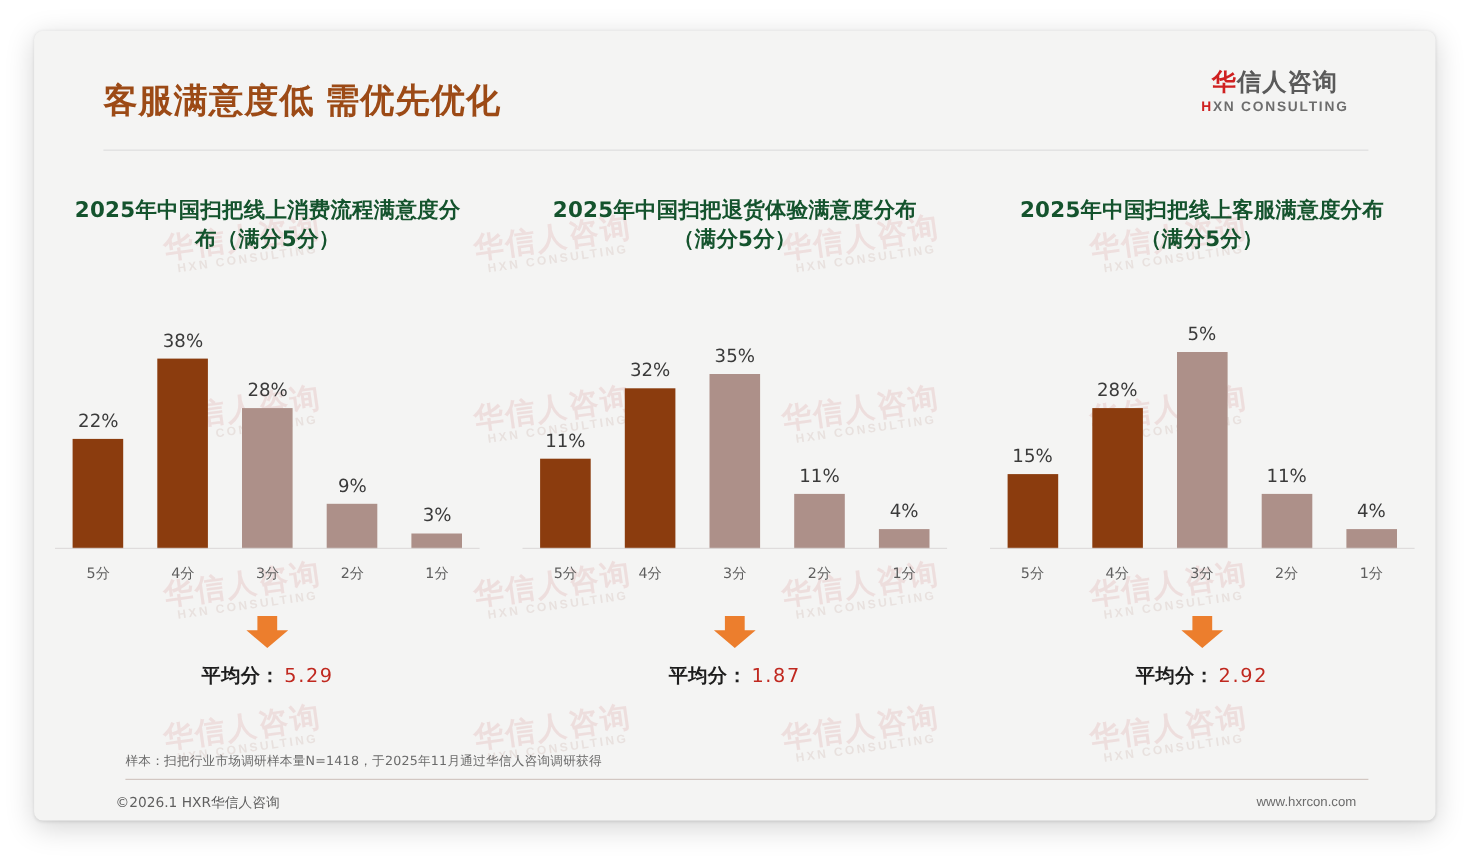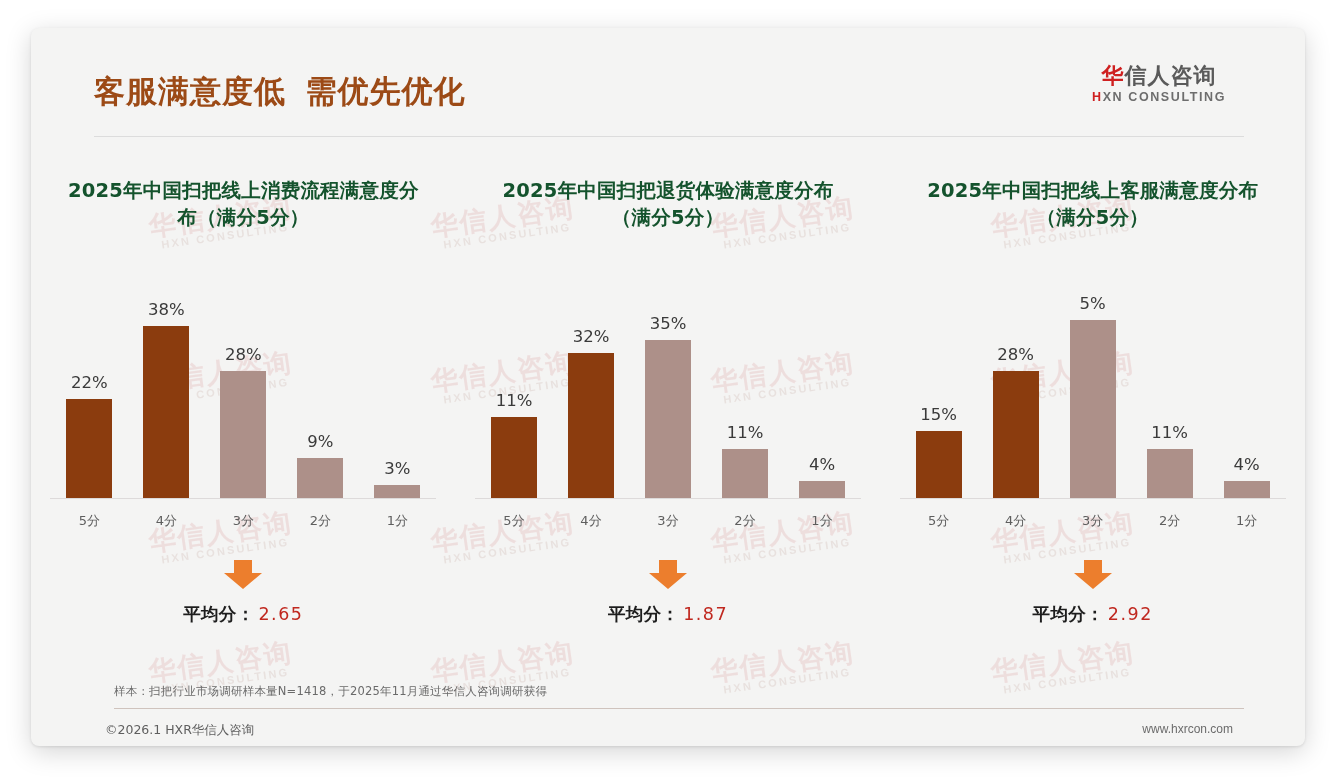--- a/index.html
+++ b/index.html
@@ -66,21 +66,21 @@
     position: absolute;
     left: 0; top: 0;
     width: 1274px;
     height: 108px;
     z-index: 3;
   }
   #page-title {
     position: absolute;
     left: 63px;
     top: 43px;
-    font-family: Liberation Mono, monospace;
+    font-family: Liberation Sans, sans-serif;
     font-size: 31px;
     font-weight: 700;
     color: #9c4a16;
     letter-spacing: 1px;
     white-space: nowrap;
   }
   #title-rule {
     position: absolute;
     left: 63px;
     top: 108px;
@@ -403,21 +403,21 @@
             <div class="axis-label">4分</div>
             <div class="axis-label">3分</div>
             <div class="axis-label">2分</div>
             <div class="axis-label">1分</div>
           </div>
           <div class="arrow-wrap">
             <svg class="arrow" viewBox="0 0 40 30">
               <polygon points="11,0 29,0 29,13 39,13 20,29 1,13 11,13" fill="#ec7e2d"></polygon>
             </svg>
           </div>
-          <div class="avg"><span>平均分：</span><span class="num">2.65</span></div>
+          <div class="avg"><span>平均分：</span><span class="num">5.29</span></div>
         </div>
         <div class="panel">
           <div class="chart-title">2025年中国扫把退货体验满意度分布（满分5分）</div>
           <div class="plot">
             <div class="bars">
               <div class="bar-slot">
                 <div class="bar-value">11%</div>
                 <div class="bar" style="height: 82px; background: rgb(139, 60, 14);"></div>
               </div>
               <div class="bar-slot">

